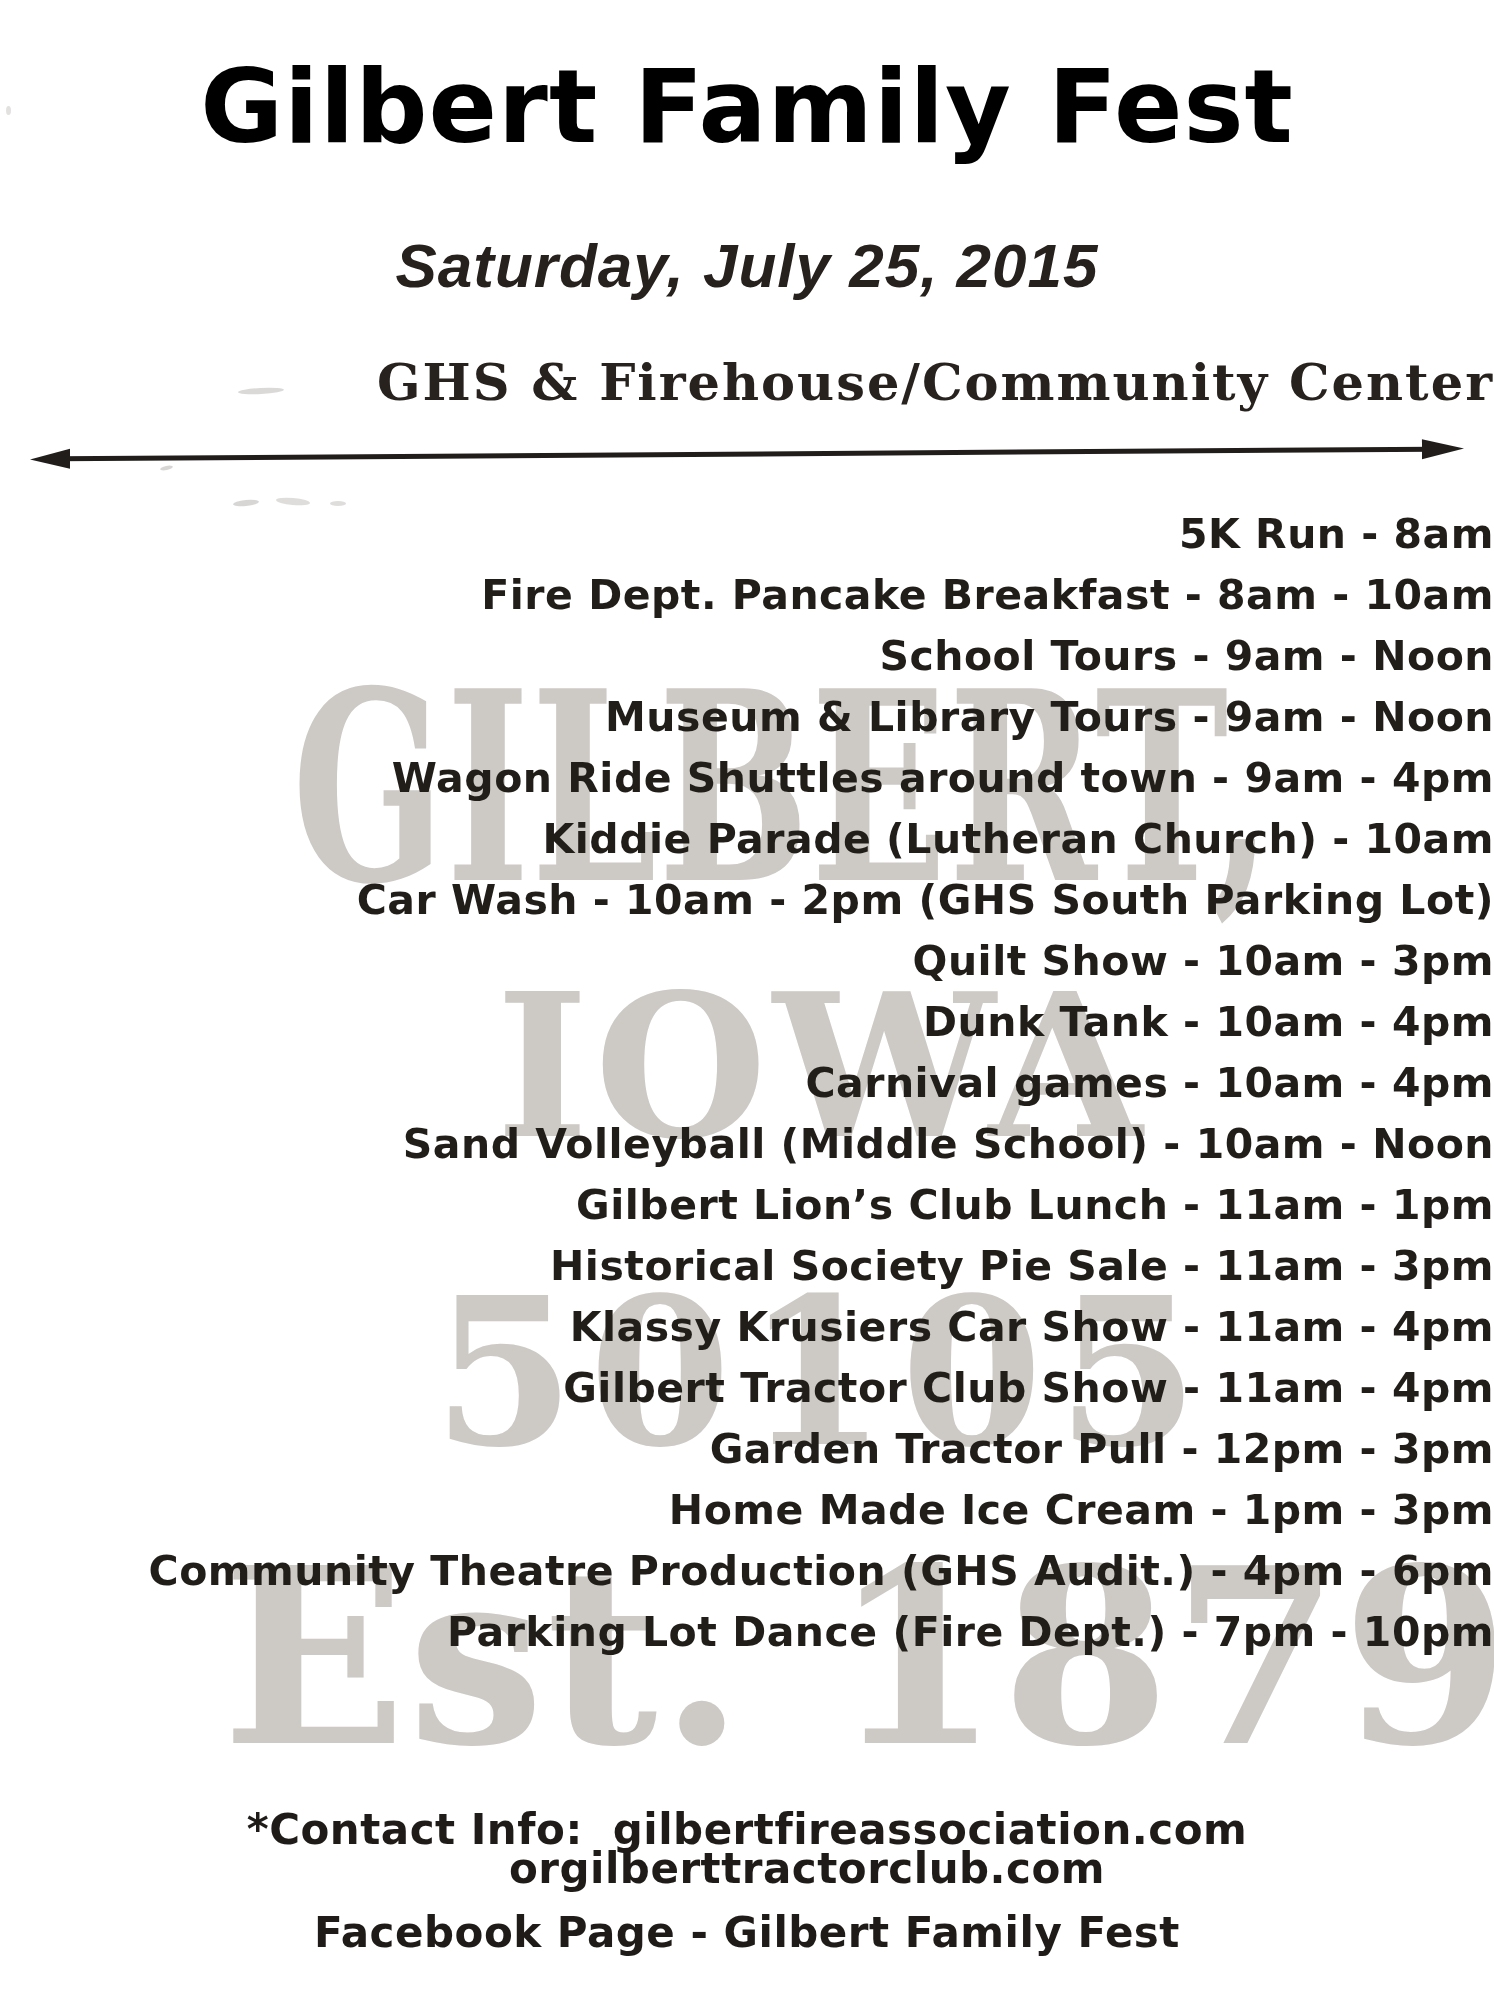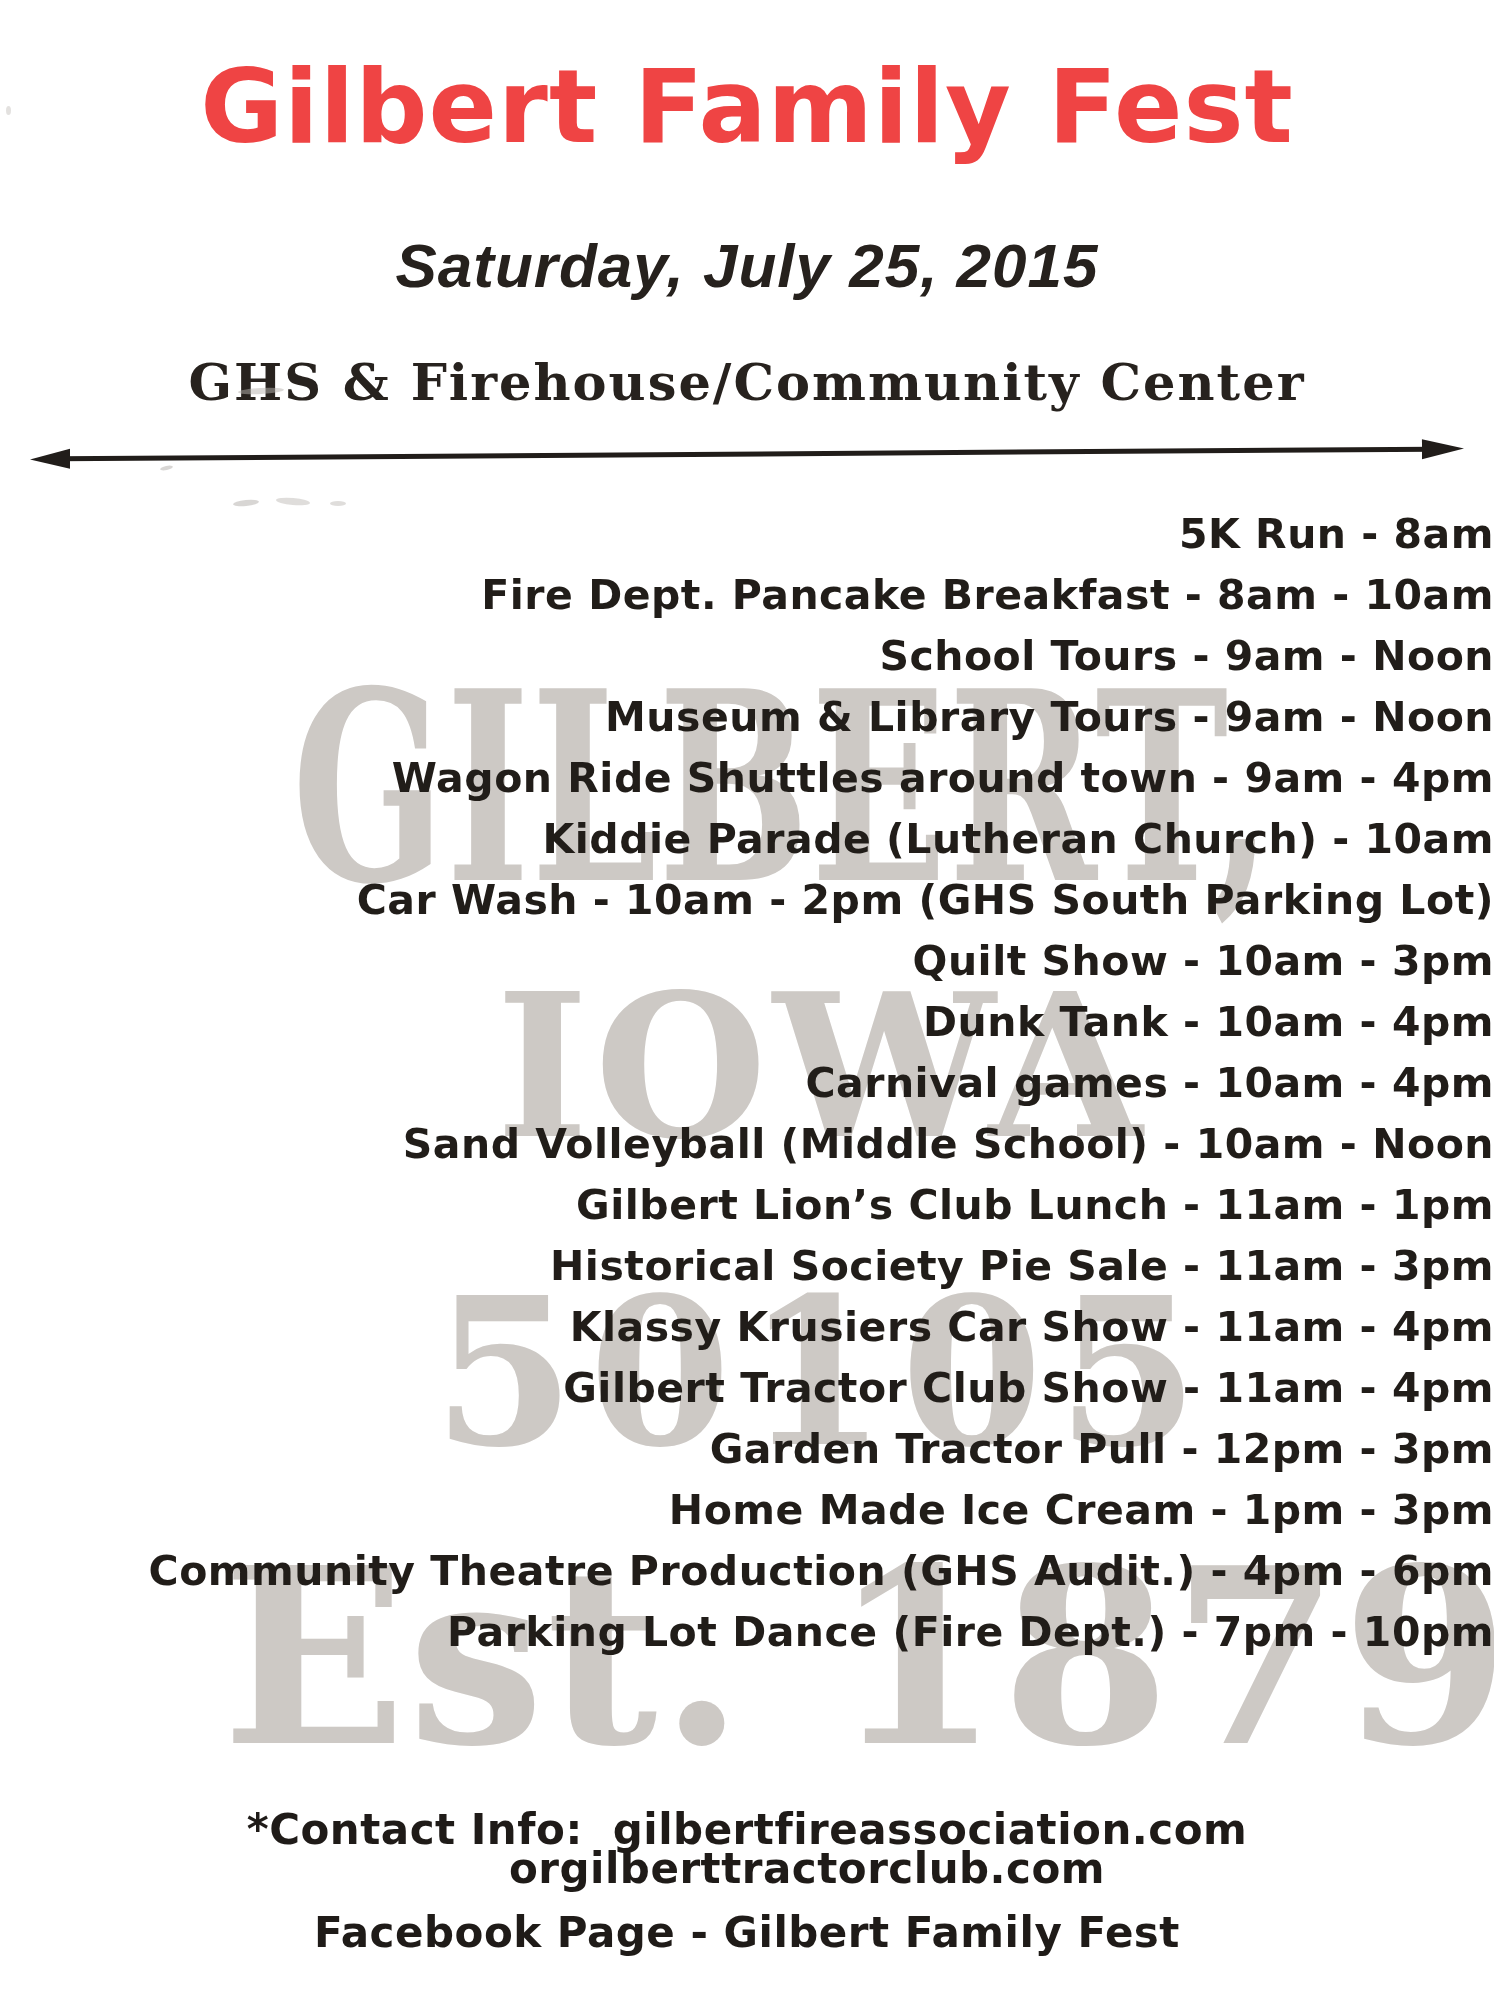--- a/index.html
+++ b/index.html
@@ -13,37 +13,37 @@
     color:#221e1b;
   }
   
   .title{
     position:absolute;top:48px;left:0;width:100%;
     text-align:center;
     font-family:"DejaVu Sans", sans-serif;
     font-weight:bold;
     font-size:101px;
     letter-spacing:1px;
-    color:#ef4444;
+    color:#000000;
     white-space:nowrap;
   }
   .date{
     position:absolute;top:230px;left:0;width:100%;
     text-align:center;
     font-family:Liberation Sans, sans-serif;
     font-style:italic;
     font-weight:bold;
     font-size:62px;
     letter-spacing:1px;
     color:#26211d;
     white-space:nowrap;
   }
   .venue{
     position:absolute;top:352px;left:0;width:100%;
-    text-align:center;
+    text-align:right;
     font-family:"DejaVu Serif", serif;
     font-weight:bold;
     font-size:51px;
     letter-spacing:2px;
     color:#27221e;
     white-space:nowrap;
   }
   
   .divider{
     position:absolute;top:440px;left:28px;width:1438px;height:28px;

